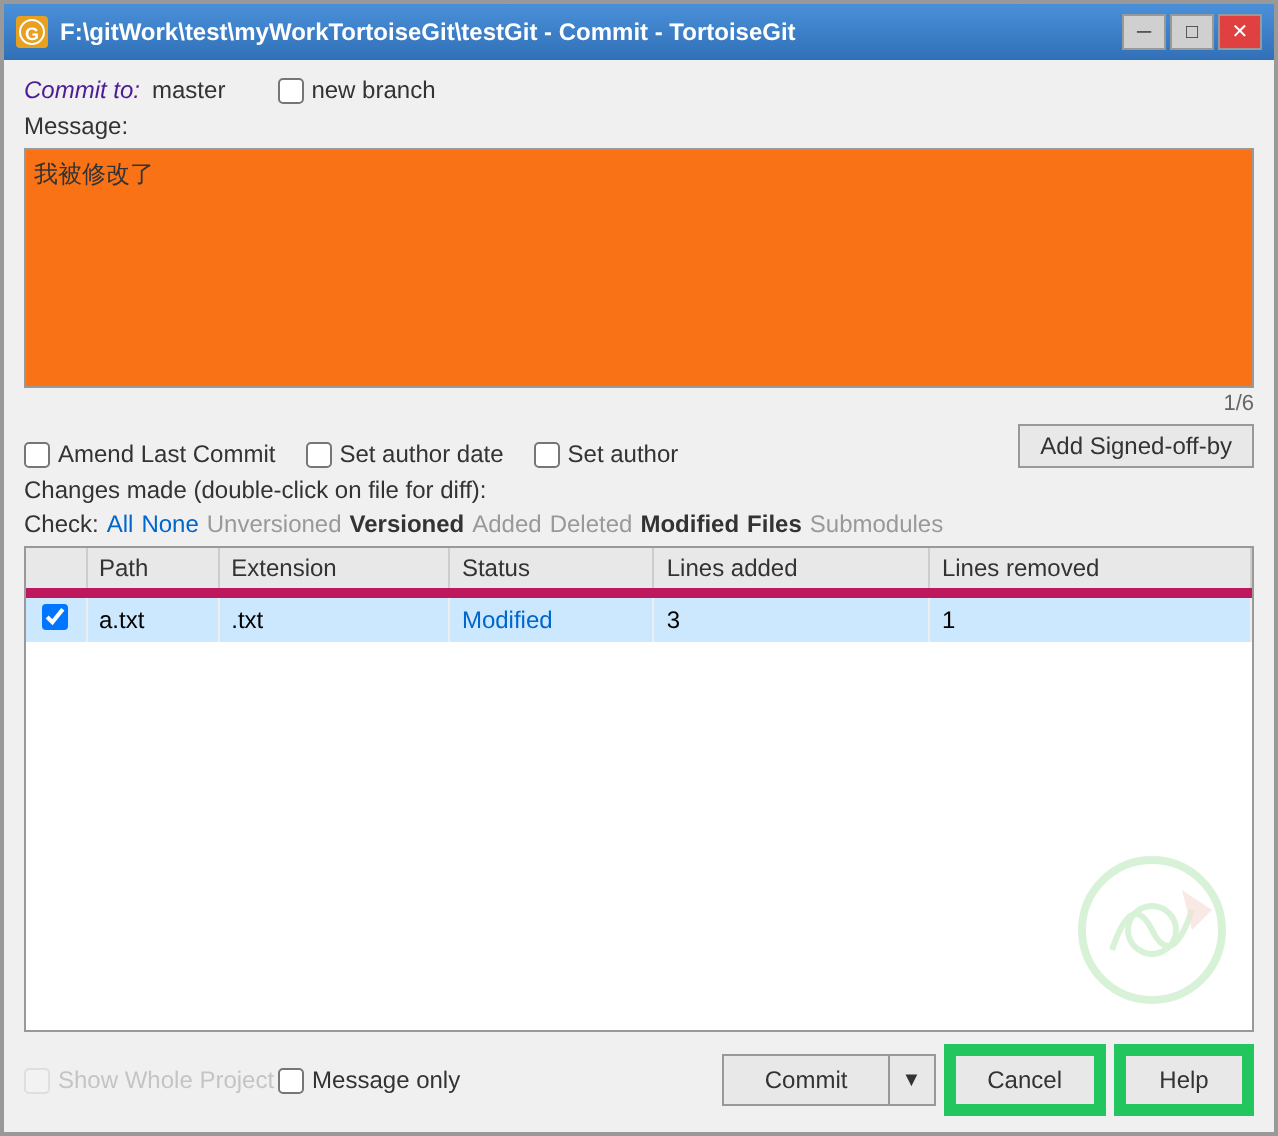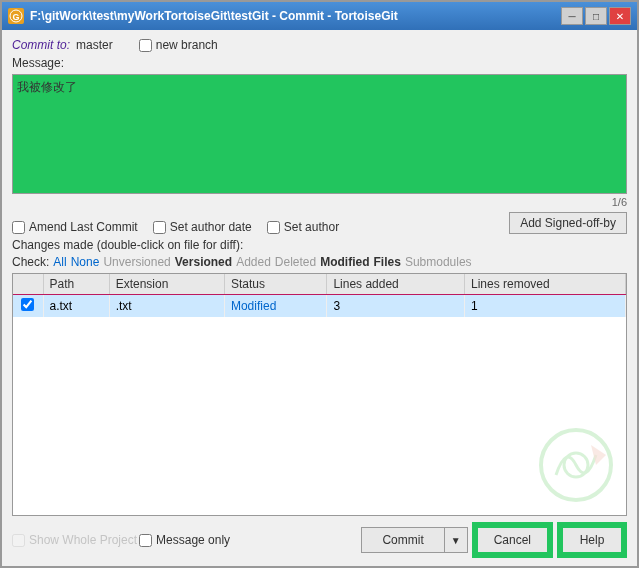--- a/index.html
+++ b/index.html
@@ -122,21 +122,21 @@
     .message-label {
       font-size: 12px;
       color: #333;
       align-self: flex-start;
     }
 
     .message-area {
       width: 100%;
       height: 120px;
       border: 1px solid #999;
-      background: #22c55e;
+      background: #f97316;
       padding: 4px;
       font-size: 12px;
       resize: none;
       font-family: inherit;
       color: #333;
     }
 
     .message-counter {
       text-align: right;
       font-size: 11px;
@@ -219,21 +219,21 @@
     }
 
     .file-table {
       width: 100%;
       border-collapse: collapse;
       font-size: 12px;
     }
 
     .file-table th {
       background: #e8e8e8;
-      border-bottom: 1px solid #be185d;
+      border-bottom: 5px solid #be185d;
       border-right: 1px solid #ccc;
       padding: 3px 6px;
       text-align: left;
       font-weight: normal;
       color: #333;
       user-select: none;
     }
 
     .file-table td {
       padding: 3px 6px;

